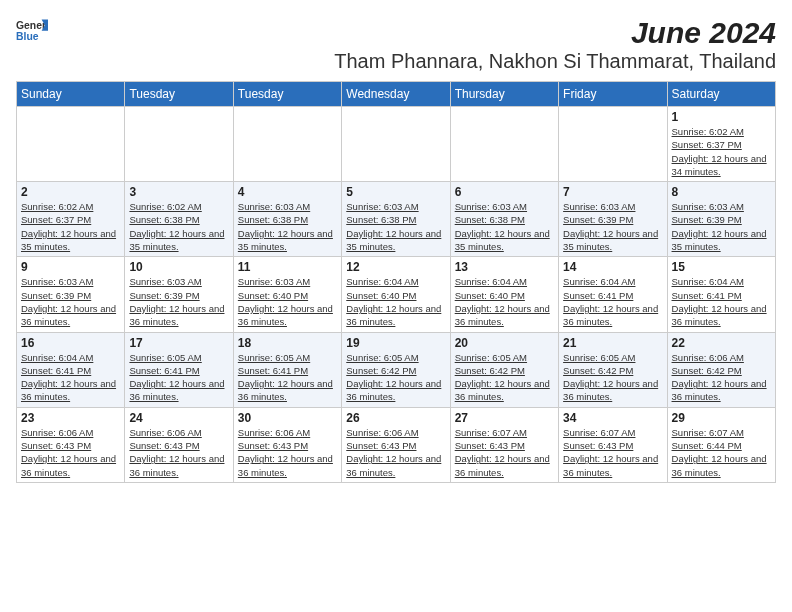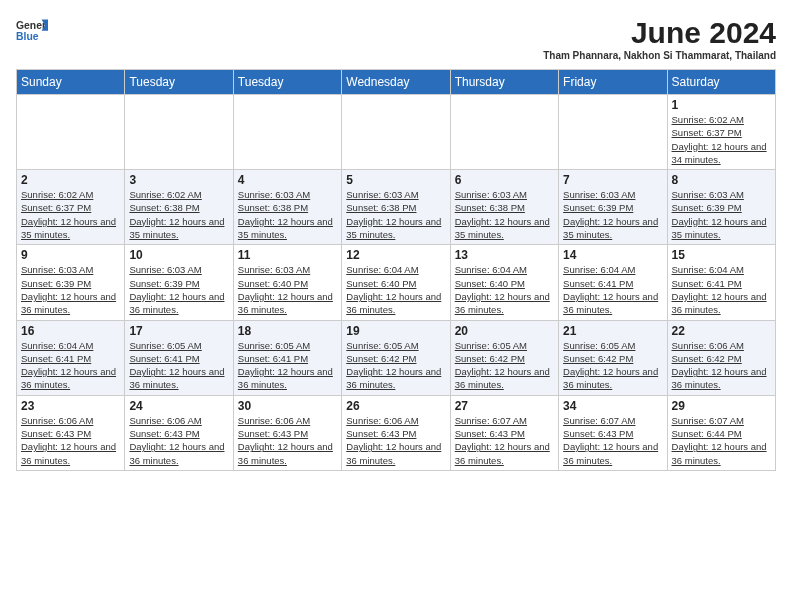--- a/index.html
+++ b/index.html
@@ -25,25 +25,25 @@
       width: 32px;
       height: 28px;
     }
     .title-block {
       text-align: right;
     }
     .month-year {
       font-size: 30px;
       font-weight: bold;
       color: #222;
+      font-style: italic;
     }
     .subtitle {
-      font-size: 10px;
+      font-size: 20px;
       color: #333;
-      font-weight: bold;
     }
     .calendar {
       width: 100%;
       border-collapse: collapse;
       margin-top: 8px;
     }
     .calendar th {
       background: #2A6EBB;
       color: #fff;
       font-size: 12px;

